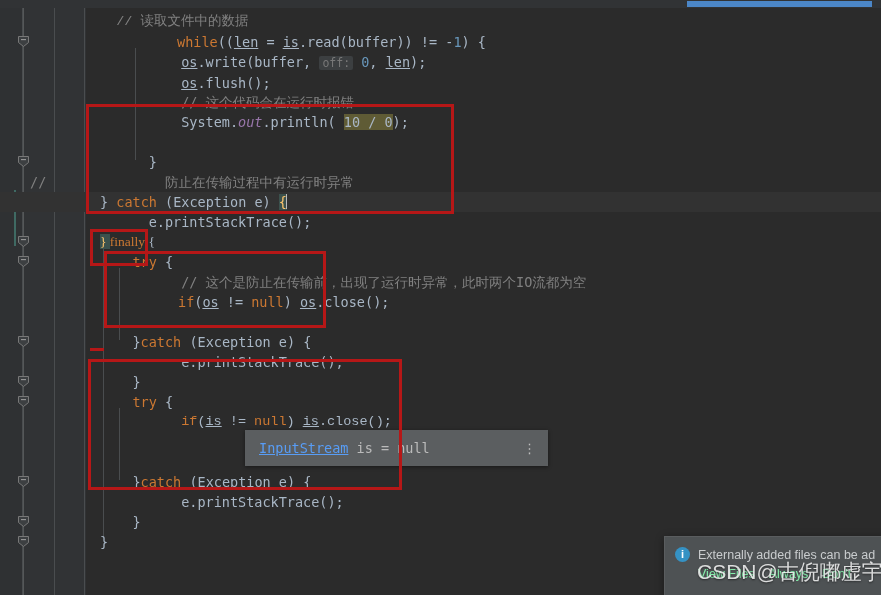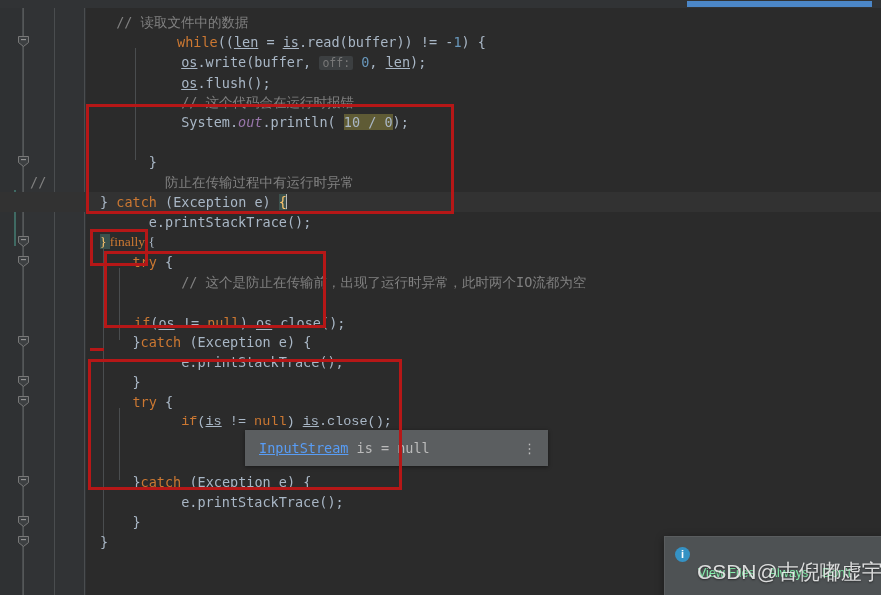--- a/index.html
+++ b/index.html
@@ -160,36 +160,36 @@
     <div class="cm" id="gutter-comment" style="position: absolute; font-size: 13.5px; line-height: 20px; left: 30px; top: 164px;">//</div>
   </div>
 
   <div class="codearea">
     <div class="indent-guide" style="left:49px;top:40px;height:112px;"></div>
     <div class="indent-guide" style="left:33px;top:260px;height:72px;"></div>
     <div class="indent-guide" style="left:33px;top:400px;height:72px;"></div>
     <div class="indent-guide" style="left:17px;top:240px;height:290px;"></div>
     <div id="codelines">
         <div class="line" style="top: 0px; padding-left: 14px;"><span class="id"></span></div>
-        <div class="line" style="top: 4px; padding-left: 30.24px;"><span class="cm">// 读取文件中的数据</span></div>
+        <div class="line" style="top: 4px; padding-left: 30.24px; font-family: Liberation Mono, monospace;"><span class="cm">// 读取文件中的数据</span></div>
         <div class="line" style="top: 24px; padding-left: 91px;"><span class="kw">while</span><span class="id">((</span><span class="id u">len</span><span class="id"> = </span><span class="id u">is</span><span class="id">.read(buffer)) != -</span><span class="num">1</span><span class="id">) {</span></div>
         <div class="line" style="top: 44px; padding-left: 95.2px;"><span class="id u">os</span><span class="id">.write(buffer, </span><span class="inlay">off:</span><span class="id"> </span><span class="num">0</span><span class="id">, </span><span class="id u">len</span><span class="id">);</span></div>
         <div class="line" style="top: 65px; padding-left: 95.2px;"><span class="id u">os</span><span class="id">.flush();</span></div>
         <div class="line" style="top: 84px; padding-left: 95.2px;"><span class="cm">// 这个代码会在运行时报错</span></div>
         <div class="line" style="top: 104px; padding-left: 95.2px;"><span class="id">System.</span><span class="stat">out</span><span class="id">.println( </span><span class="hl">10 / 0</span><span class="id">);</span></div>
         <div class="line" style="top: 124px; padding-left: 14px;"></div>
         <div class="line" style="top: 144px; padding-left: 62.72px;"><span class="id">}</span></div>
         <div class="line" style="top: 164px; padding-left: 78.96px;"><span class="cm">防止在传输过程中有运行时异常</span></div>
         <div class="curline" style="top: 184px;"></div>
         <div class="line" style="top: 184px; padding-left: 14px;"><span class="id">} </span><span class="kw">catch</span><span class="id"> (Exception e) </span><span class="brace-hl">{</span><span class="caret"></span></div>
         <div class="line" style="top: 204px; padding-left: 62.72px;"><span class="id">e.printStackTrace();</span></div>
         <div class="line" style="top: 224px; padding-left: 14px; font-family: Liberation Serif, serif;"><span class="brace-hl">} </span><span class="kw">finally</span><span class="id"> {</span></div>
         <div class="line" style="top: 244px; padding-left: 46.48px;"><span class="kw">try</span><span class="id"> {</span></div>
         <div class="line" style="top: 264px; padding-left: 95.2px;"><span class="cm">// 这个是防止在传输前，出现了运行时异常，此时两个IO流都为空</span></div>
-        <div class="line" style="top: 284px; padding-left: 48px; margin-top: 21px;"><span class="kw">if</span><span class="id">(</span><span class="id u">os</span><span class="id"> != </span><span class="kw">null</span><span class="id">) </span><span class="id u">os</span><span class="id">.close();</span></div>
+        <div class="line" style="top: 284px; padding-left: 92px;"><span class="kw">if</span><span class="id">(</span><span class="id u">os</span><span class="id"> != </span><span class="kw">null</span><span class="id">) </span><span class="id u">os</span><span class="id">.close();</span></div>
         <div class="line" style="top: 304px; padding-left: 14px;"></div>
         <div class="line" style="top: 324px; padding-left: 46.48px;"><span class="id">}</span><span class="kw">catch</span><span class="id"> (Exception e) {</span></div>
         <div class="line" style="top: 344px; padding-left: 95.2px;"><span class="id">e.printStackTrace();</span></div>
         <div class="line" style="top: 364px; padding-left: 46.48px;"><span class="id">}</span></div>
         <div class="line" style="top: 384px; padding-left: 46.48px;"><span class="kw">try</span><span class="id"> {</span></div>
         <div class="line" style="top: 404px; padding-left: 95.2px; font-family: Liberation Mono, monospace;"><span class="kw">if</span><span class="id">(</span><span class="id u">is</span><span class="id"> != </span><span class="kw">null</span><span class="id">) </span><span class="id u">is</span><span class="id">.close();</span></div>
         <div class="line" style="top: 424px; padding-left: 14px;"></div>
         <div class="line" style="top: 444px; padding-left: 14px;"></div>
         <div class="line" style="top: 464px; padding-left: 46.48px;"><span class="id">}</span><span class="kw">catch</span><span class="id"> (Exception e) {</span></div>
         <div class="line" style="top: 484px; padding-left: 95.2px;"><span class="id">e.printStackTrace();</span></div>
@@ -207,19 +207,20 @@
       <div class="redbox" style="left: 86px; top: 104px; width: 368px; height: 110px; border-color: rgb(182, 23, 23);"></div>
       <div class="redbox" style="left: 90px; top: 229px; width: 58px; height: 37px; border-color: rgb(182, 23, 23);"></div>
       <div class="redbox" style="left: 104px; top: 251px; width: 222px; height: 77px; border-color: rgb(182, 23, 23);"></div>
       <div class="redbox" style="left: 88px; top: 359px; width: 314px; height: 131px; border-color: rgb(182, 23, 23);"></div>
       <div class="reddash" style="left: 90px; top: 348px; width: 14px; background: rgb(182, 23, 23);"></div>
     </div>
 
   <div class="notif" style="left:664px;top:536px;width:222px;height:60px;">
     <div class="notif-row">
       <div class="info-icon">i</div>
+      <div class="notif-text">Externally added files can be ad</div>
     </div>
     <div class="notif-links" id="notiflinks"><a href="#">View Files</a><a href="#">Always</a><a href="#">Don't</a></div>
   </div>
 
   <div class="watermark" style="left:697px;top:558px;">CSDN@古倪嘟虚宇</div>
 
 </div>
 
 </body></html>

